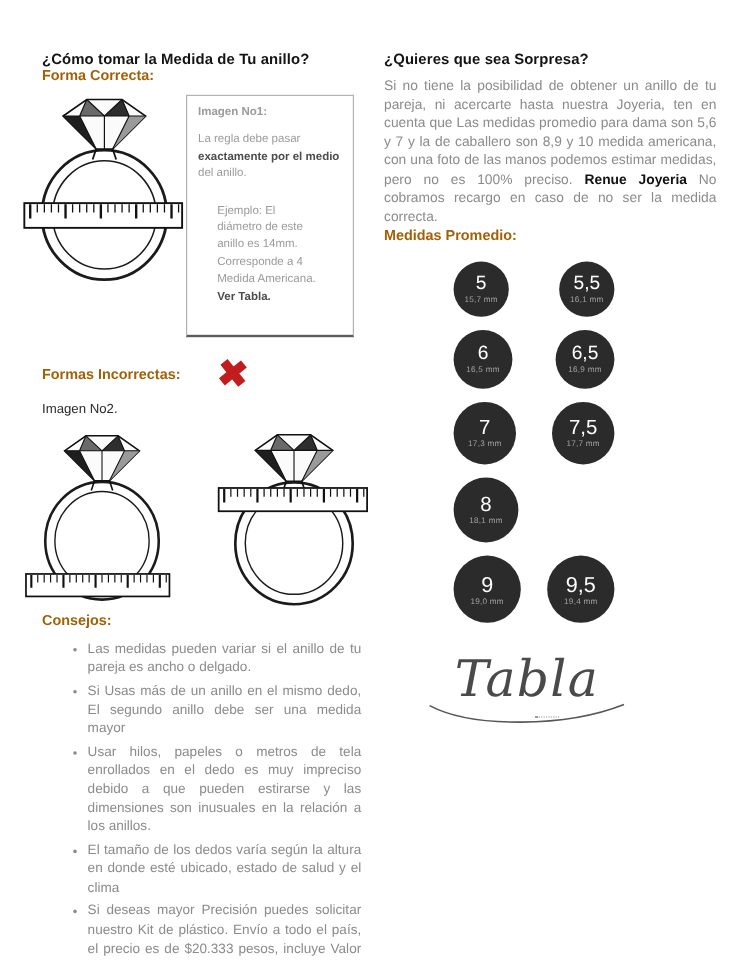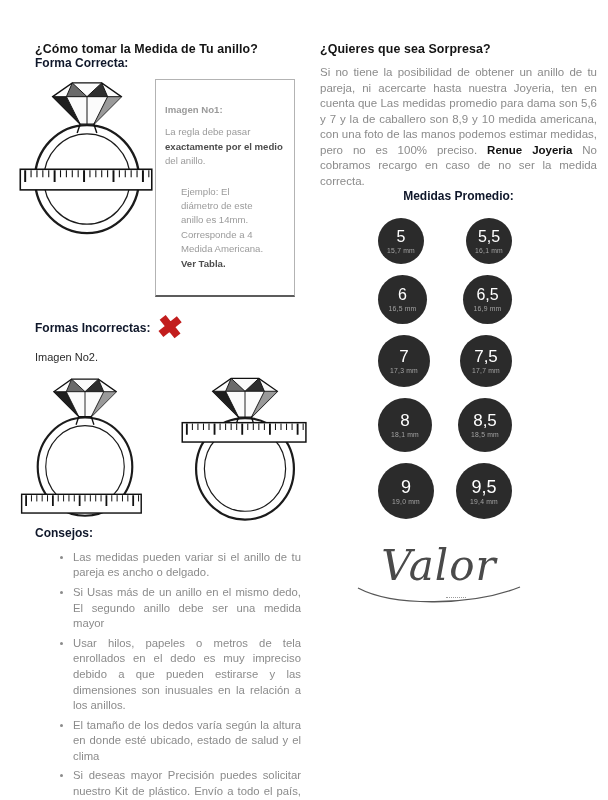--- a/index.html
+++ b/index.html
@@ -1,52 +1,52 @@
 <!DOCTYPE html>
 <html style="--accent-red: #c21d1d; --circle-bg: #2b2b2b;"><head>
 <meta charset="utf-8">
 <style>
   html,body{margin:0;padding:0;background:#fff;}
   .page{position:relative;width:608px;height:800px;background:#fff;overflow:hidden;
         font-family:"Liberation Sans",sans-serif;}
   svg{overflow:visible;display:block;}
 
   h1.sec{font-size:12.4px;font-weight:bold;color:#141414;margin:0;letter-spacing:.1px;}
-  h2.sub{font-size:12px;font-weight:bold;color:#0f172a;margin:0;}
+  h2.sub{font-size:12px;font-weight:bold;color:#a16207;margin:0;}
 
   .left-col{position:absolute;left:35px;top:42px;width:266px;}
   .right-col{position:absolute;left:320px;top:42px;width:277px;}
 
   
   .correct-h{margin-top:14px;}
   .fig-row{display:flex;align-items:flex-start;margin-top:9px;}
   .fig1{margin-left:-12px;}
   .info-box{width:120px;border:1px solid #b3b3b3;border-bottom:2px solid #5c5c5c;
-            padding:23px 9px 8px;margin-left:4px;background:#fff;}
+            padding:7px 9px 8px;margin-left:4px;background:#fff;}
   .info-box p{margin:0 0 8px;font-size:9.6px;line-height:1.5;color:#9b9b9b;}
   .info-box p:last-child{margin:16px;}
   .box-title{font-weight:bold;color:#3c3c3c;font-size:10.2px;}
   .info-box b{color:#4d4d4d;}
 
-  .incorrect-row{display:flex;align-items:center;margin-top:15px;height:32px;}
+  .incorrect-row{display:flex;align-items:center;margin-top:15px;height:32px;gap:24px;}
   .xmark{font-size:31px;font-weight:bold;color:var(--accent-red,#c21d1d);
          margin-left:7px;line-height:1;transform:rotate(6deg);}
   .img2-label{font-size:11px;font-weight:normal;color:#2a2a2a;margin:7px 0 0;}
   .rings-row{display:flex;gap:42px;margin:8px 0 0 -8px;}
 
   .tips-h{margin-top:16px;}
   ul.tips{margin:10px 0 0;padding-left:38px;}
   ul.tips li{font-size:11.3px;color:#8b8b8b;text-align:justify;
              line-height:1.38;margin-bottom:4px;}
   ul.tips li::marker{color:#8b8b8b;font-size:10px;}
 
   
   .para{font-size:11.5px;color:#8b8b8b;text-align:justify;line-height:1.35;margin:9px 0 0;}
   .para b{color:#111;}
-  .sizes-h{margin-top:21px;text-align:center;}
+  .sizes-h{margin-top:21px;}
   .sizes-grid{width:134px;margin:15px 0 0 58px;display:flex;flex-direction:column;gap:11px;}
   .size-row{display:flex;justify-content:space-between;align-items:center;}
   .circle{border-radius:50%;background:var(--circle-bg,#2b2b2b);color:#fff;
           display:flex;flex-direction:column;align-items:center;justify-content:center;}
   .r1 .circle{width:46px;height:46px;}
   .r2 .circle{width:49px;height:49px;}
   .r3 .circle{width:52px;height:52px;}
   .r4 .circle{width:54px;height:54px;}
   .r5 .circle{width:56px;height:56px;}
   .circle .num{font-size:16px;line-height:1.05;font-weight:400;}
@@ -164,39 +164,35 @@
         <div class="circle">
           <div class="num">7,5</div>
           <div class="mm">17,7 mm</div>
         </div>
       </div>
       <div class="size-row r4">
         <div class="circle">
           <div class="num">8</div>
           <div class="mm">18,1 mm</div>
         </div>
-        <div class="circle">
-          <div class="num">8,5</div>
-          <div class="mm">18,5 mm</div>
-        </div>
       </div>
       <div class="size-row r5">
         <div class="circle">
           <div class="num">9</div>
           <div class="mm">19,0 mm</div>
         </div>
         <div class="circle">
           <div class="num">9,5</div>
           <div class="mm">19,4 mm</div>
         </div>
       </div>
     </div>
 
     <div class="logo">
-      <div class="logo-text">Valor</div>
+      <div class="logo-text">Tabla</div>
       <svg class="swoosh" viewBox="0 0 178 24" width="178" height="24">
         <path d="M8,3 C44,22 122,21 170,2" stroke="#575757" stroke-width="1.3" fill="none"></path>
       </svg>
       <span class="logo-sub"></span>
     </div>
   </div>
 
 </div>
 
 </body></html>

